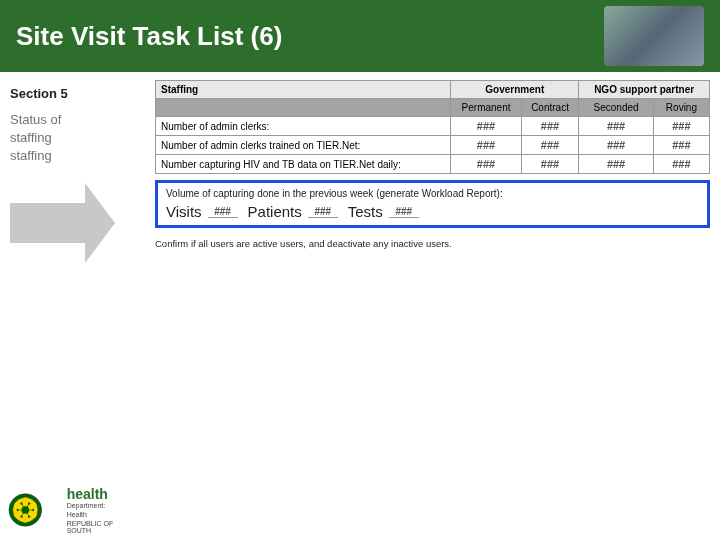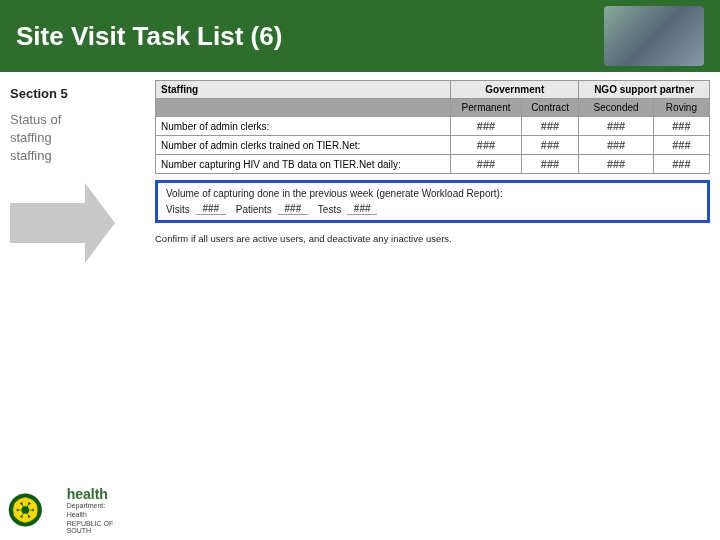--- a/index.html
+++ b/index.html
@@ -157,21 +157,21 @@
       display: flex;
       align-items: center;
       gap: 10px;
     }
     .volume-item {
       display: flex;
       align-items: center;
       gap: 6px;
     }
     .volume-item-label {
-      font-size: 10px;
+      font-size: 15px;
       color: #222;
     }
     .volume-item-value {
       font-size: 10px;
       font-weight: bold;
       color: #555;
       border-bottom: 1px solid #999;
       min-width: 30px;
       text-align: center;
     }

